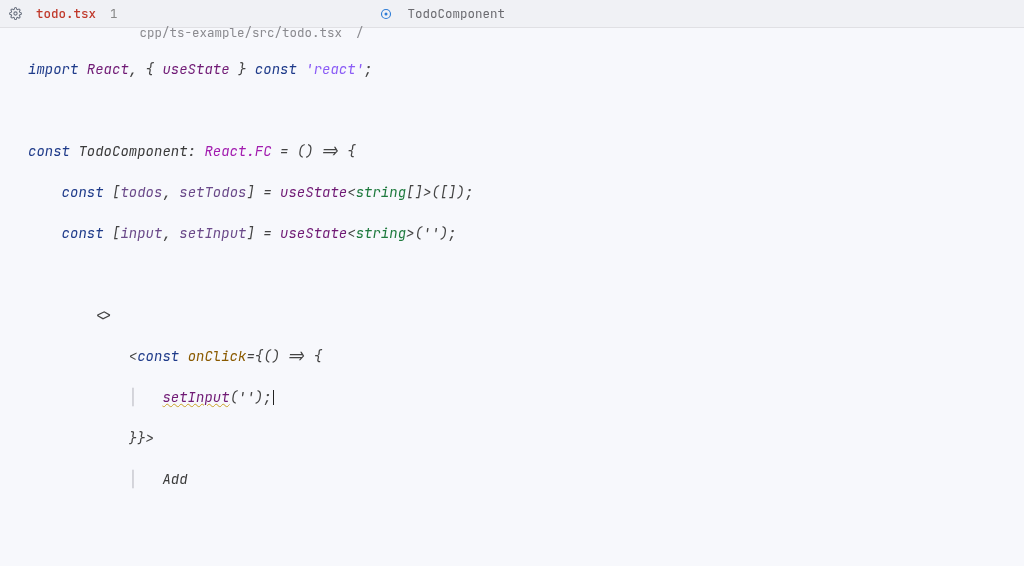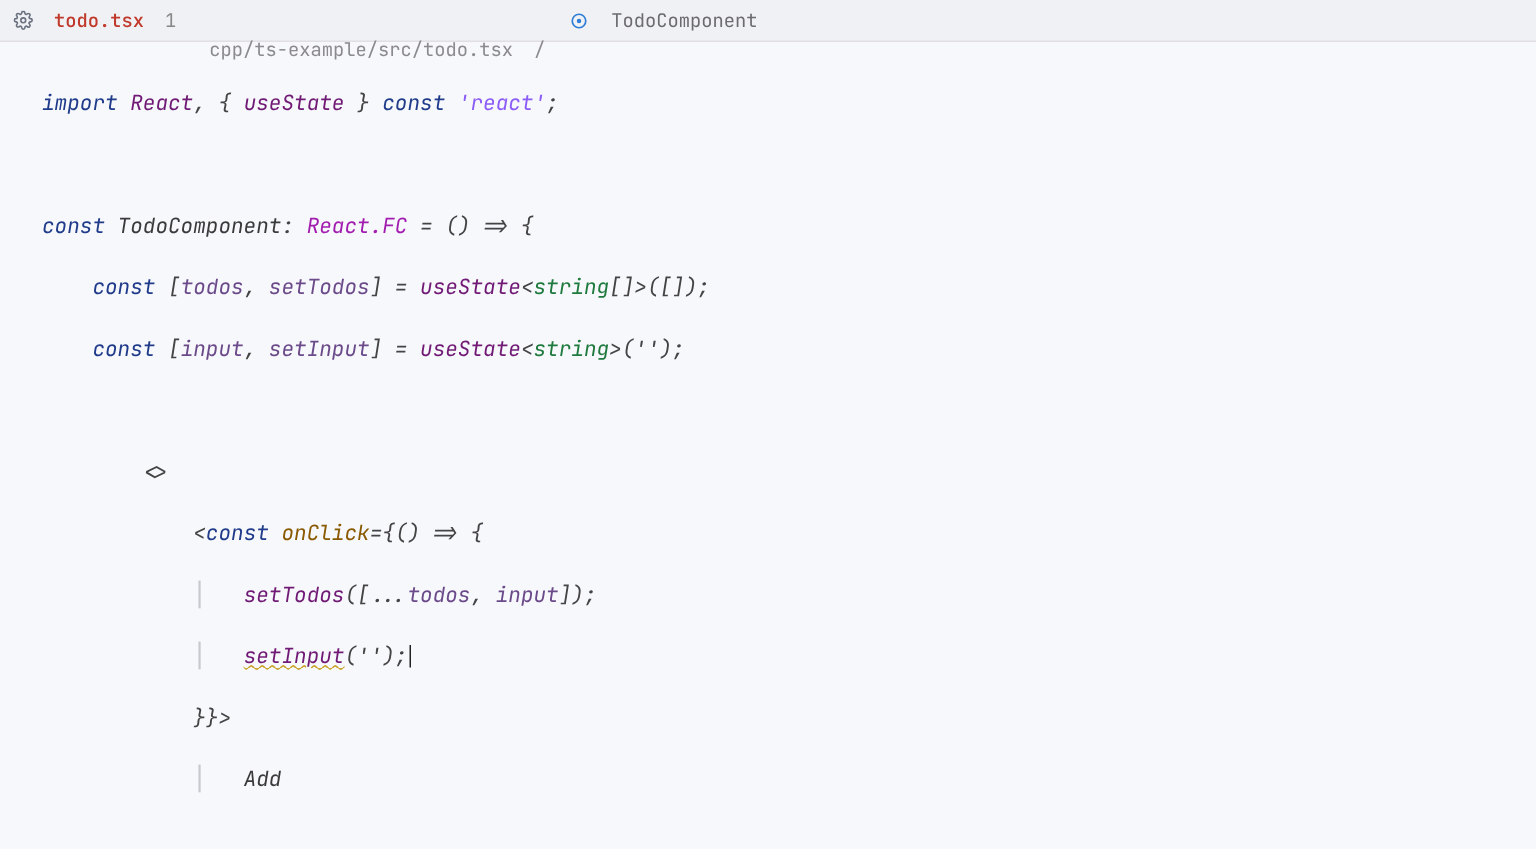--- a/index.html
+++ b/index.html
@@ -93,21 +93,20 @@
 
 <div class="editor">
 <div><span class="tok-kw">import</span> <span class="tok-def">React</span><span class="tok-punc">,</span><span class="tok-punc"> { </span><span class="tok-def">useState</span><span class="tok-punc"> } </span><span class="tok-kw">const</span> <span class="tok-str">'react'</span><span class="tok-punc">;</span></div>
 <div> </div>
 <div><span class="tok-kw">const</span><span class="tok-plain"> TodoComponent</span><span class="tok-punc">: </span><span class="tok-type">React.FC</span><span class="tok-punc"> = () =&gt; {</span></div>
 <div>    <span class="tok-kw">const</span><span class="tok-punc"> [</span><span class="tok-var">todos</span><span class="tok-punc">, </span><span class="tok-var">setTodos</span><span class="tok-punc">] = </span><span class="tok-def">useState</span><span class="tok-punc">&lt;</span><span class="tok-generic">string</span><span class="tok-punc">[]</span><span class="tok-punc">&gt;</span><span class="tok-punc">([]);</span></div>
 <div>    <span class="tok-kw">const</span><span class="tok-punc"> [</span><span class="tok-var">input</span><span class="tok-punc">, </span><span class="tok-var">setInput</span><span class="tok-punc">] = </span><span class="tok-def">useState</span><span class="tok-punc">&lt;</span><span class="tok-generic">string</span><span class="tok-punc">&gt;</span><span class="tok-punc">('');</span></div>
 <div> </div>
 <div>        <span class="tok-punc">&lt;&gt;</span></div>
 <div>            <span class="tok-punc">&lt;</span><span class="tok-tag">const</span><span> </span><span class="tok-prop">onClick</span><span class="tok-punc">=</span><span class="tok-punc">{</span><span class="tok-punc">() =&gt; {</span></div>
-<div>            <span class="guide">│   </span><span class="tok-def">setTodos</span><span class="tok-punc">([</span><span class="tok-punc">...</span><span class="tok-var">todos</span><span class="tok-punc">, </span><span class="tok-var">input</span><span class="tok-punc">]);</span></div>
 <div>            <span class="guide">│   </span><span class="tok-def underline-warn">setInput</span><span class="tok-punc">('');</span><span class="cursor"></span></div>
 <div>            <span class="tok-punc">}}&gt;</span></div>
 <div>            <span class="guide">│   </span><span class="tok-plain">Add</span></div>
 
 
 
 
 
 
 

